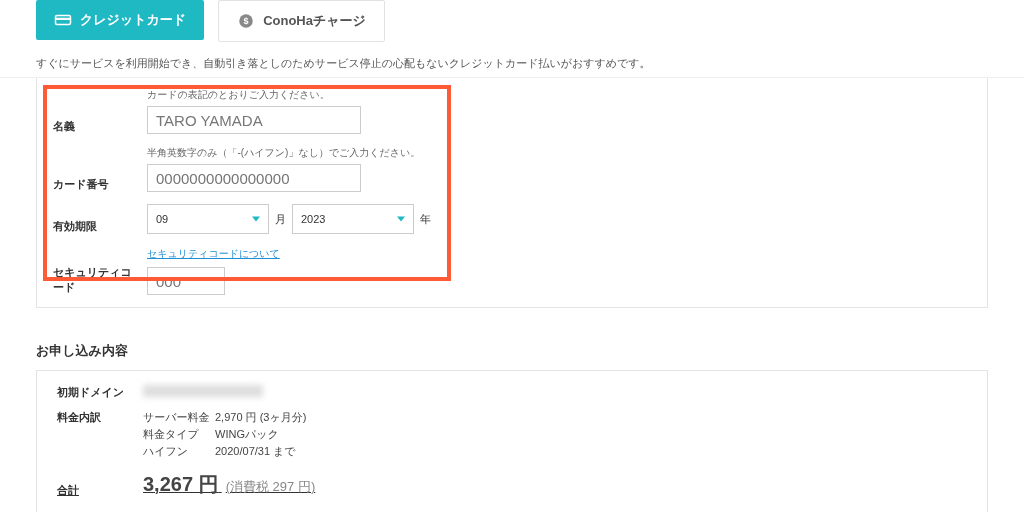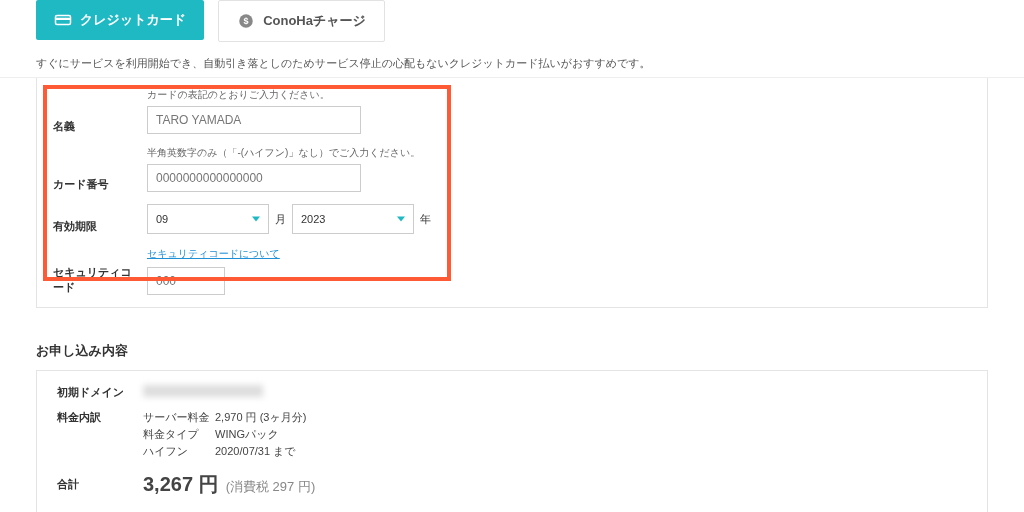--- a/index.html
+++ b/index.html
@@ -66,21 +66,21 @@
     color: #333;
     padding-top: 6px;
     flex-shrink:0;
   }
   .row .field { flex: 0 0 auto; }
   .hint { font-size: 10px; color: #666; margin-bottom: 4px; }
   .txt {
     height: 26px;
     border: 1px solid #ccc;
     padding: 0 8px;
-    font-size: 12px;
+    font-size: 15px;
     color: #777;
     width: 196px;
     background: #fff;
   }
   .txt.short { width: 60px; }
   .sel {
     height: 28px;
     border: 1px solid #ccc;
     padding: 0 24px 0 8px;
     font-size: 11px;
@@ -226,20 +226,20 @@
       <div>
           <span class="bk">料金タイプ</span>
           <span>WINGパック</span>
         </div>
       <div>
           <span class="bk">ハイフン</span>
           <span>2020/07/31 まで</span>
         </div>
     </div>
   </div>
-  <div class="srow" style="align-items:center;">
+  <div class="srow" style="align-items:flex-end;text-decoration:underline;">
     <div class="slabel">合計</div>
     <div class="sval">
       <span class="total-amount">3,267 円</span>
       <span class="tax">(消費税 297 円)</span>
     </div>
   </div>
 </div>
 
 </body></html>

